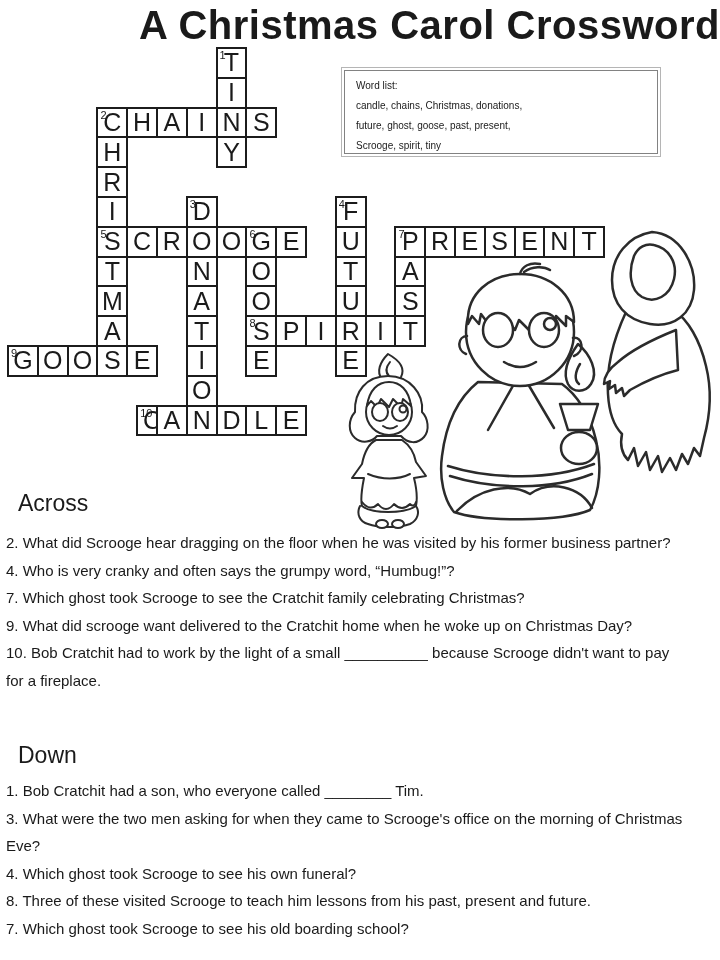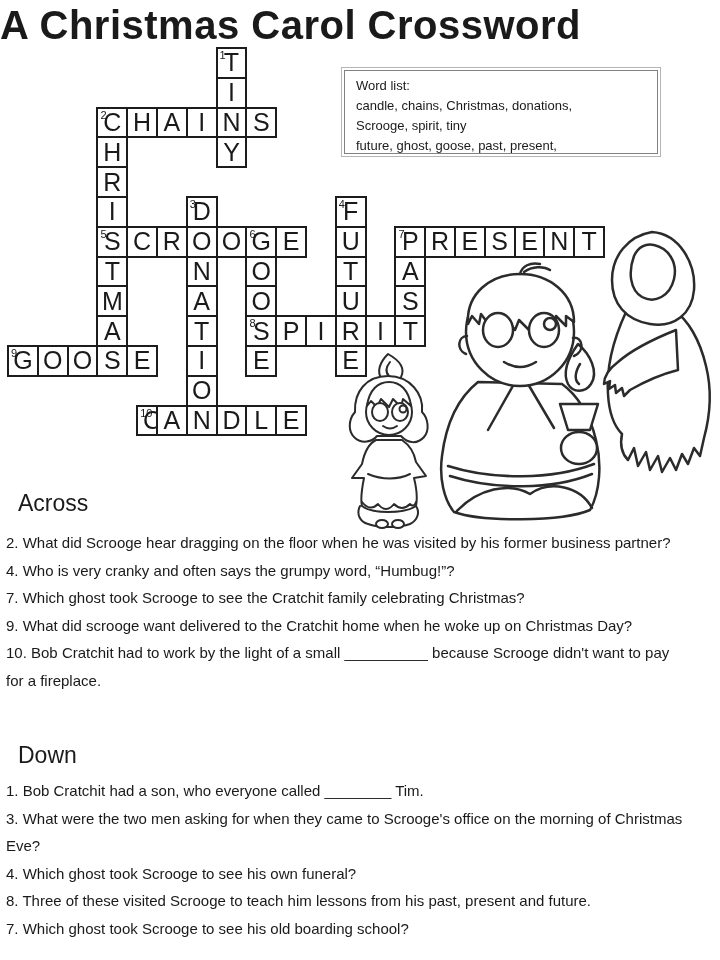--- a/index.html
+++ b/index.html
@@ -1,24 +1,24 @@
 <!DOCTYPE html>
 <html><head>
 <meta charset="utf-8">
 <style>
   html,body{margin:0;padding:0;background:#fff;}
   .page{position:relative;width:720px;height:960px;background:#ffffff;overflow:hidden;
         font-family:"Liberation Sans",sans-serif;color:#1a1a1a;}
-  .title{position:absolute;top:2px;left:0;right:0;text-align:left;
+  .title{position:absolute;top:2px;left:0;right:0;text-align:right;
          font-size:40px;line-height:46px;font-weight:700;letter-spacing:.5px;}
   
   .wordbox{position:absolute;left:341px;top:67px;width:320px;height:90px;
            border:1px solid #b5b5b5;background:#fff;padding:2px;box-sizing:border-box;}
   .wordbox-inner{width:100%;height:100%;border:1px solid #828282;box-sizing:border-box;
-           padding:5px 11px;font-size:13px;line-height:20px;}
+           padding:5px 11px;font-size:10px;line-height:20px;}
   
   .grid{position:absolute;left:0;top:0;}
   .cell{position:absolute;box-sizing:border-box;background:#fff;border:2px solid #1c1c1c;
         display:flex;align-items:center;justify-content:center;
         font-size:25px;line-height:25px;font-weight:400;}
   .cell .num{position:absolute;top:0px;left:2px;font-size:11px;line-height:12px;font-weight:400;}
   
   .sec-head{position:absolute;font-size:23px;line-height:26px;font-weight:400;}
   .clues{position:absolute;left:6px;width:714px;font-size:15px;}
   .clue-line{white-space:nowrap;line-height:27.5px;height:27.5px;}
@@ -29,22 +29,22 @@
 
 <div class="page">
 
   <div class="title">A Christmas Carol Crossword</div>
 
   <div class="wordbox">
     <div class="wordbox-inner">
       <div>Word list:</div>
       <div>
           <div>candle, chains, Christmas, donations,</div>
+          <div>future, ghost, goose, past, present,</div>
           <div>Scrooge, spirit, tiny</div>
-          <div>future, ghost, goose, past, present,</div>
         </div>
     </div>
   </div>
 
   <div class="grid">
       <div class="cell" style="left: 215.6px; top: 47px; width: 31.8px; height: 31.8px;">
         <span class="num">1</span>
         <span>T</span>
       </div>
       <div class="cell" style="left: 215.6px; top: 76.8px; width: 31.8px; height: 31.8px;">

